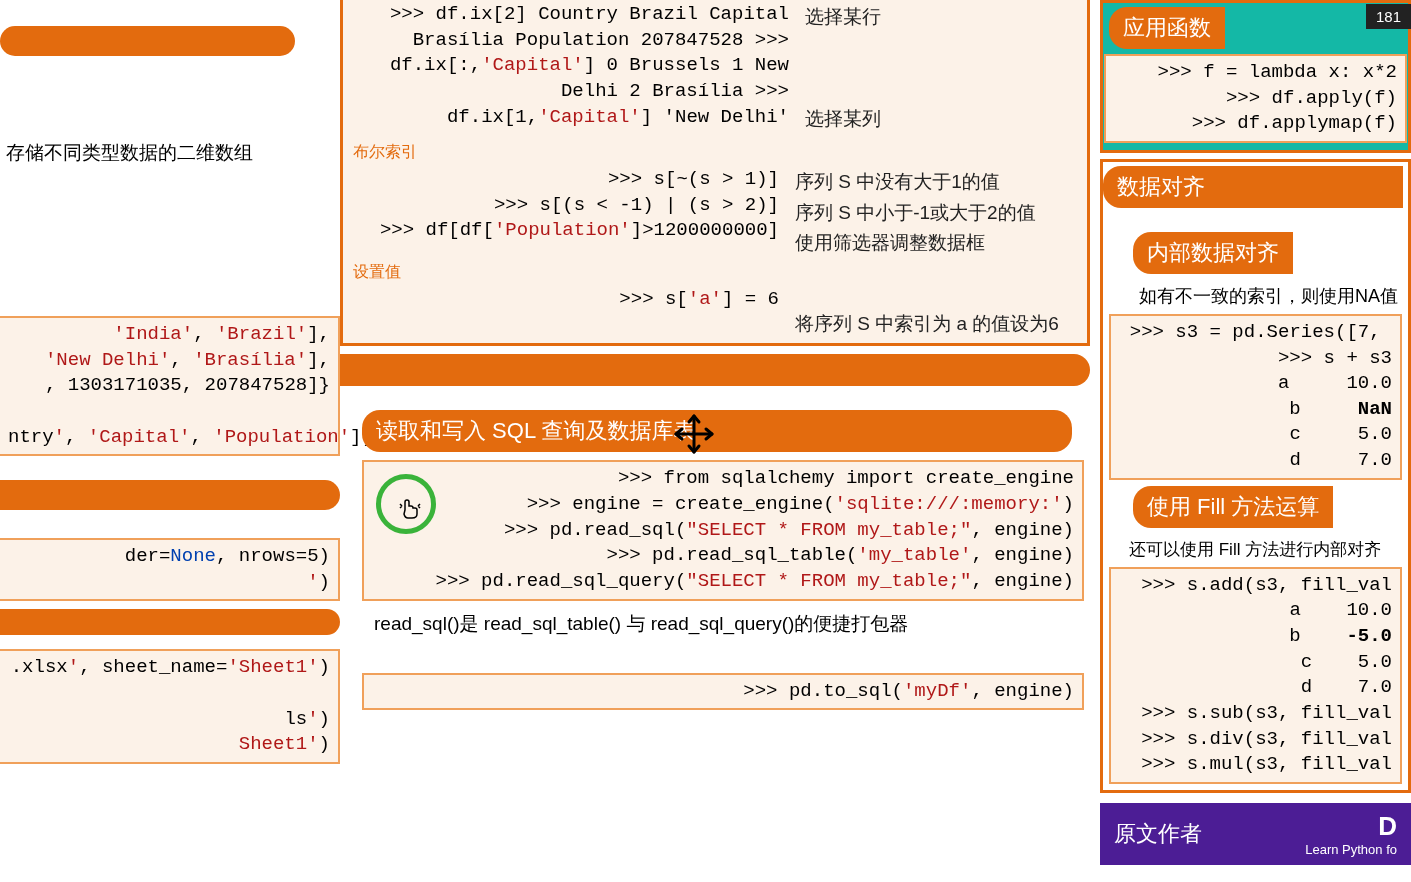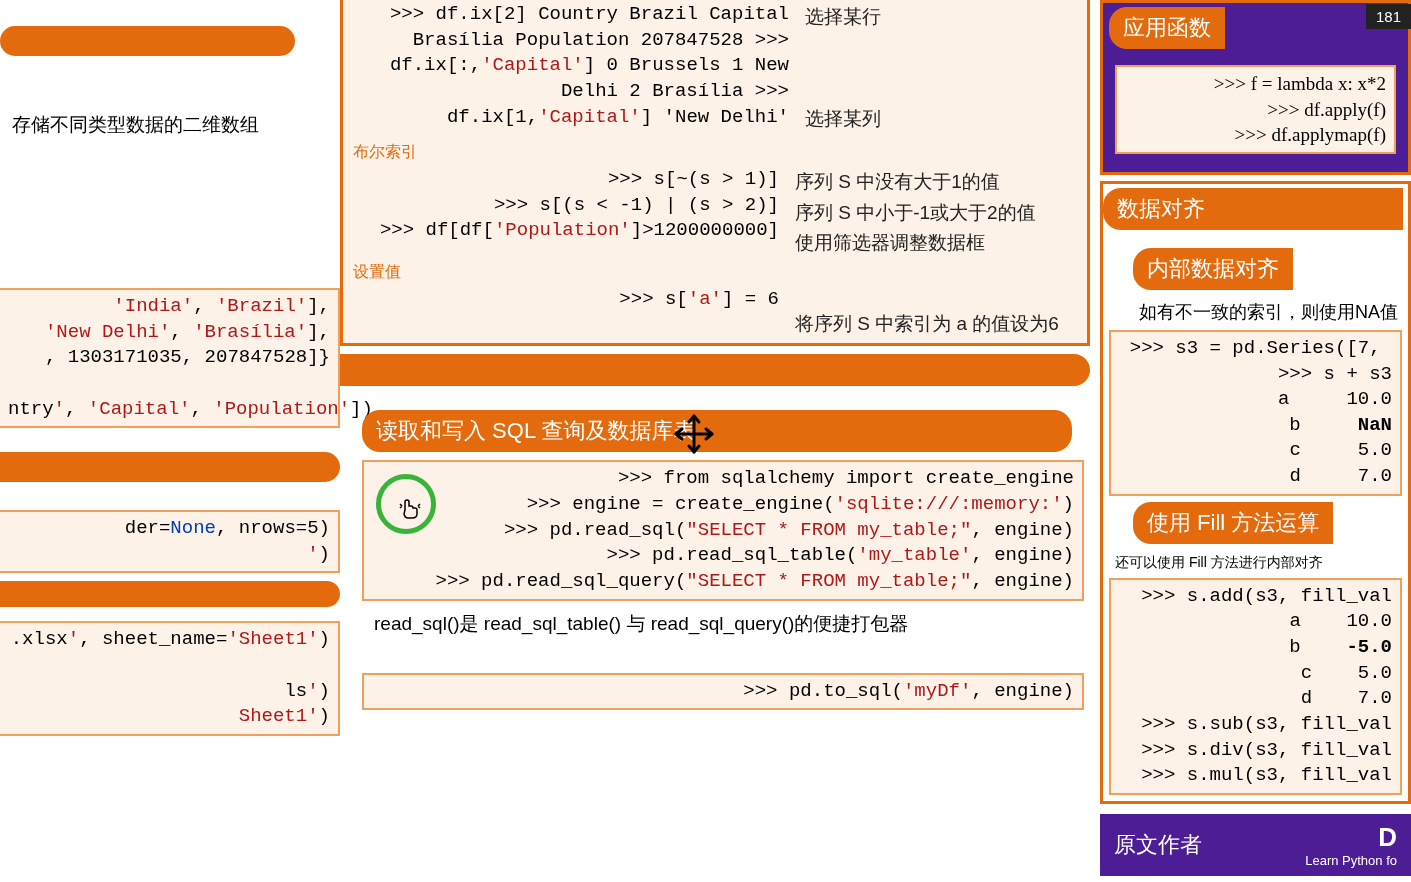--- a/index.html
+++ b/index.html
@@ -62,21 +62,21 @@
   .col-mid  { position:absolute; left:340px; top:0; width:760px; }
   .col-right{ position:absolute; left:1100px; top:0; width:311px; }
 </style>
 </head>
 <body>
 
 <div class="col-left">
   <div style="margin-top:22px;">
     <div class="section-header" style="width:295px;height:30px;"></div>
   </div>
-  <div style="margin-top:48px;font-size:19px;padding-left:12px;">存储不同类型数据的二维数组</div>
+  <div style="margin-top:76px;font-size:19px;padding-left:6px;">存储不同类型数据的二维数组</div>
 
   <div class="codebox mono" style="margin-top:150px;border-left:none;"><span class="kw-red">'India'</span>, <span class="kw-red">'Brazil'</span>],
 <span class="kw-red">'New Delhi'</span>, <span class="kw-red">'Brasília'</span>],
 , 1303171035, 207847528]}
 
 ntry<span class="kw-red">'</span>, <span class="kw-red">'Capital'</span>, <span class="kw-red">'Population'</span>])</div>
 
   <div class="section-header" style="width:340px;height:30px;margin-top:20px;border-radius:0 18px 18px 0;"></div>
 
   <div class="codebox mono" style="margin-top:20px;border-left:none;">der=<span style="color:#0040b0;">None</span>, nrows=5)
@@ -139,39 +139,39 @@
 &gt;&gt;&gt; engine = create_engine(<span class="kw-red">'sqlite:///:memory:'</span>)
 &gt;&gt;&gt; pd.read_sql(<span class="kw-red">"SELECT * FROM my_table;"</span>, engine)
 &gt;&gt;&gt; pd.read_sql_table(<span class="kw-red">'my_table'</span>, engine)
 &gt;&gt;&gt; pd.read_sql_query(<span class="kw-red">"SELECT * FROM my_table;"</span>, engine)</div>
     <div style="font-size:19px;padding:6px 12px;">read_sql()是 read_sql_table() 与 read_sql_query()的便捷打包器</div>
     <div class="codebox mono" style="margin-top:30px;white-space:pre;">&gt;&gt;&gt; pd.to_sql(<span class="kw-red">'myDf'</span>, engine)</div>
   </div>
 </div>
 
 <div class="col-right">
-  <div style="border:3px solid #e36b0e; background:#4c1d95; padding:0 0 6px 0; margin-bottom:6px;">
+  <div style="border:3px solid #e36b0e; background:#14b8a6; padding:0 0 6px 0; margin-bottom:6px;">
     <div class="section-header" style="border-radius:18px 0 0 18px; margin-left:6px;">应用函数</div>
-    <div class="codebox mono" style="margin:12px;white-space:pre;font-family:Liberation Serif, serif;">&gt;&gt;&gt; f = lambda x: x*2
+    <div class="codebox mono" style="margin:1px;white-space:pre;">&gt;&gt;&gt; f = lambda x: x*2
 &gt;&gt;&gt; df.apply(f)
 &gt;&gt;&gt; df.applymap(f)</div>
   </div>
 
   <div style="border:3px solid #e36b0e; background:#fff; padding:0 0 6px 0;">
     <div class="section-header" style="border-radius:18px 0 0 18px; width:300px;">数据对齐</div>
-    <div class="section-header" style="border-radius:18px 0 0 18px; margin-left:30px; margin-top:14px;">内部数据对齐</div>
+    <div class="section-header" style="border-radius:18px 0 0 18px; margin-left:30px; margin-top:20px;">内部数据对齐</div>
     <div style="font-size:18px;padding:6px 8px 6px 36px;">如有不一致的索引，则使用NA值</div>
     <div class="codebox mono" style="margin:0 6px;white-space:pre;">&gt;&gt;&gt; s3 = pd.Series([7, 
 &gt;&gt;&gt; s + s3
   a     10.0
   b     <span class="kw-bold">NaN</span>
   c     5.0
   d     7.0</div>
     <div class="section-header" style="border-radius:18px 0 0 18px; margin-left:30px; margin-top:6px;">使用 Fill 方法运算</div>
-    <div style="font-size:14px;padding:6px 8px 6px 12px;">还可以使用 Fill 方法进行内部对齐</div>
+    <div style="font-size:17px;padding:6px 8px 6px 26px;">还可以使用 Fill 方法进行内部对齐</div>
     <div class="codebox mono" style="margin:0 6px;white-space:pre;">&gt;&gt;&gt; s.add(s3, fill_val
   a    10.0
   b    <span class="kw-bold">-5.0</span>
   c    5.0
   d    7.0
 &gt;&gt;&gt; s.sub(s3, fill_val
 &gt;&gt;&gt; s.div(s3, fill_val
 &gt;&gt;&gt; s.mul(s3, fill_val</div>
   </div>
 

